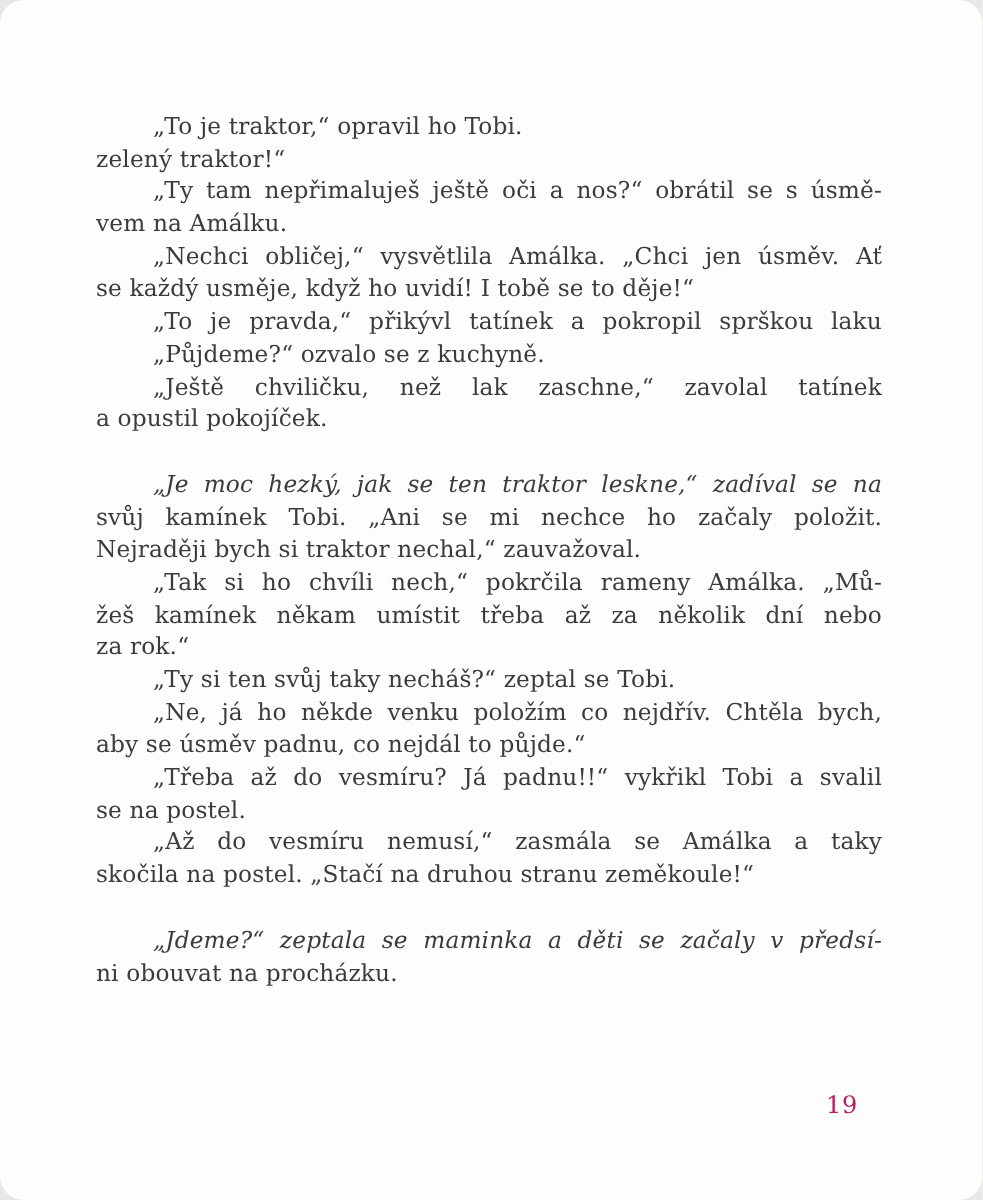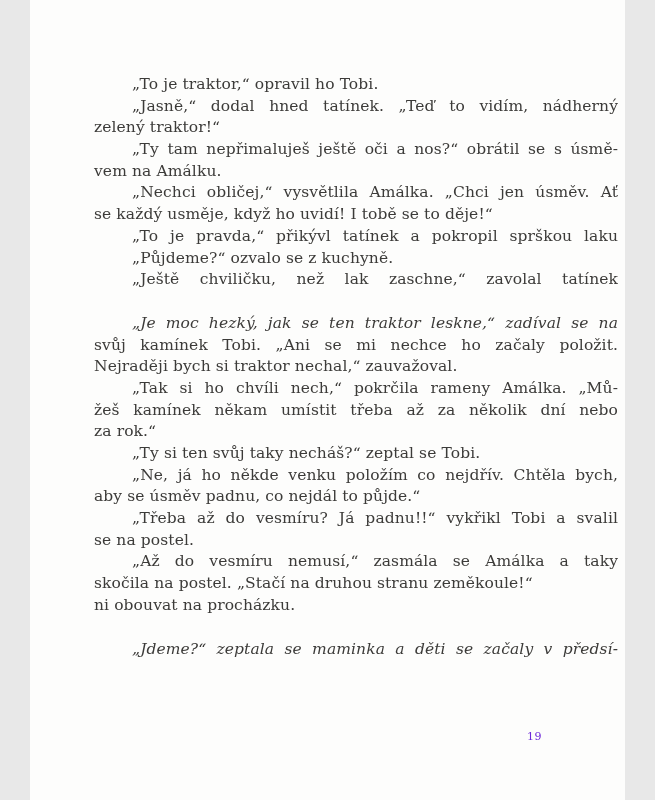--- a/index.html
+++ b/index.html
@@ -2,27 +2,28 @@
 <html lang="cs"><head>
 <meta charset="utf-8">
 <style>
   html, body {
     margin: 0;
     padding: 0;
     background: #e8e8e8;
   }
   .page {
     position: relative;
-    width: 595px;
+    width: 655px;
     height: 800px;
     margin: 0 auto;
     background: #fdfdfc;
     overflow: hidden;
     font-family: "DejaVu Serif", "Liberation Serif", serif;
     color: #3c3b39;
+    border-radius: 16px;
   }
   .textblock {
     position: absolute;
     top: 74px;
     left: 64px;
     width: 524px;
   }
   .line {
     font-size: 15.5px;
     line-height: 21.7px;
@@ -44,51 +45,51 @@
   }
   
   .line.gap {
     margin-top: 22px;
     font-style: italic;
   }
   .page-number {
     position: absolute;
     top: 726px;
     right: 83px;
-    font-size: 11px;
+    font-size: 16px;
     line-height: 22px;
-    color: #6d28d9;
+    color: #be185d;
     letter-spacing: 0.5px;
   }
 </style>
 </head>
 <body>
 
 <div class="page">
   <div class="textblock">
     <div class="line ind">„To je traktor,“ opravil ho Tobi.</div>
-    <div class="line ind just">„Jasně,“ dodal hned tatínek. „Teď to vidím, nádherný</div>
     <div class="line">zelený traktor!“</div>
     <div class="line ind just">„Ty tam nepřimaluješ ještě oči a nos?“ obrátil se s úsmě-</div>
     <div class="line">vem na Amálku.</div>
     <div class="line ind just">„Nechci obličej,“ vysvětlila Amálka. „Chci jen úsměv. Ať</div>
     <div class="line">se každý usměje, když ho uvidí! I tobě se to děje!“</div>
     <div class="line ind just">„To je pravda,“ přikývl tatínek a pokropil sprškou laku</div>
     <div class="line ind">„Půjdeme?“ ozvalo se z kuchyně.</div>
     <div class="line ind just">„Ještě chviličku, než lak zaschne,“ zavolal tatínek</div>
+    <div class="line">a opustil pokojíček.</div>
     <div class="line ind just gap">„Je moc hezký, jak se ten traktor leskne,“ zadíval se na</div>
     <div class="line just">svůj kamínek Tobi. „Ani se mi nechce ho začaly položit.</div>
     <div class="line">Nejraději bych si traktor nechal,“ zauvažoval.</div>
     <div class="line ind just">„Tak si ho chvíli nech,“ pokrčila rameny Amálka. „Mů-</div>
     <div class="line just">žeš kamínek někam umístit třeba až za několik dní nebo</div>
     <div class="line">za rok.“</div>
     <div class="line ind">„Ty si ten svůj taky necháš?“ zeptal se Tobi.</div>
     <div class="line ind just">„Ne, já ho někde venku položím co nejdřív. Chtěla bych,</div>
     <div class="line">aby se úsměv padnu, co nejdál to půjde.“</div>
     <div class="line ind just">„Třeba až do vesmíru? Já padnu!!“ vykřikl Tobi a svalil</div>
     <div class="line">se na postel.</div>
     <div class="line ind just">„Až do vesmíru nemusí,“ zasmála se Amálka a taky</div>
     <div class="line">skočila na postel. „Stačí na druhou stranu zeměkoule!“</div>
+    <div class="line ind just gap">„Jdeme?“ zeptala se maminka a děti se začaly v předsí-</div>
     <div class="line">ni obouvat na procházku.</div>
-    <div class="line ind just gap">„Jdeme?“ zeptala se maminka a děti se začaly v předsí-</div>
   </div>
   <div class="page-number">19</div>
 </div>
 
 </body></html>

